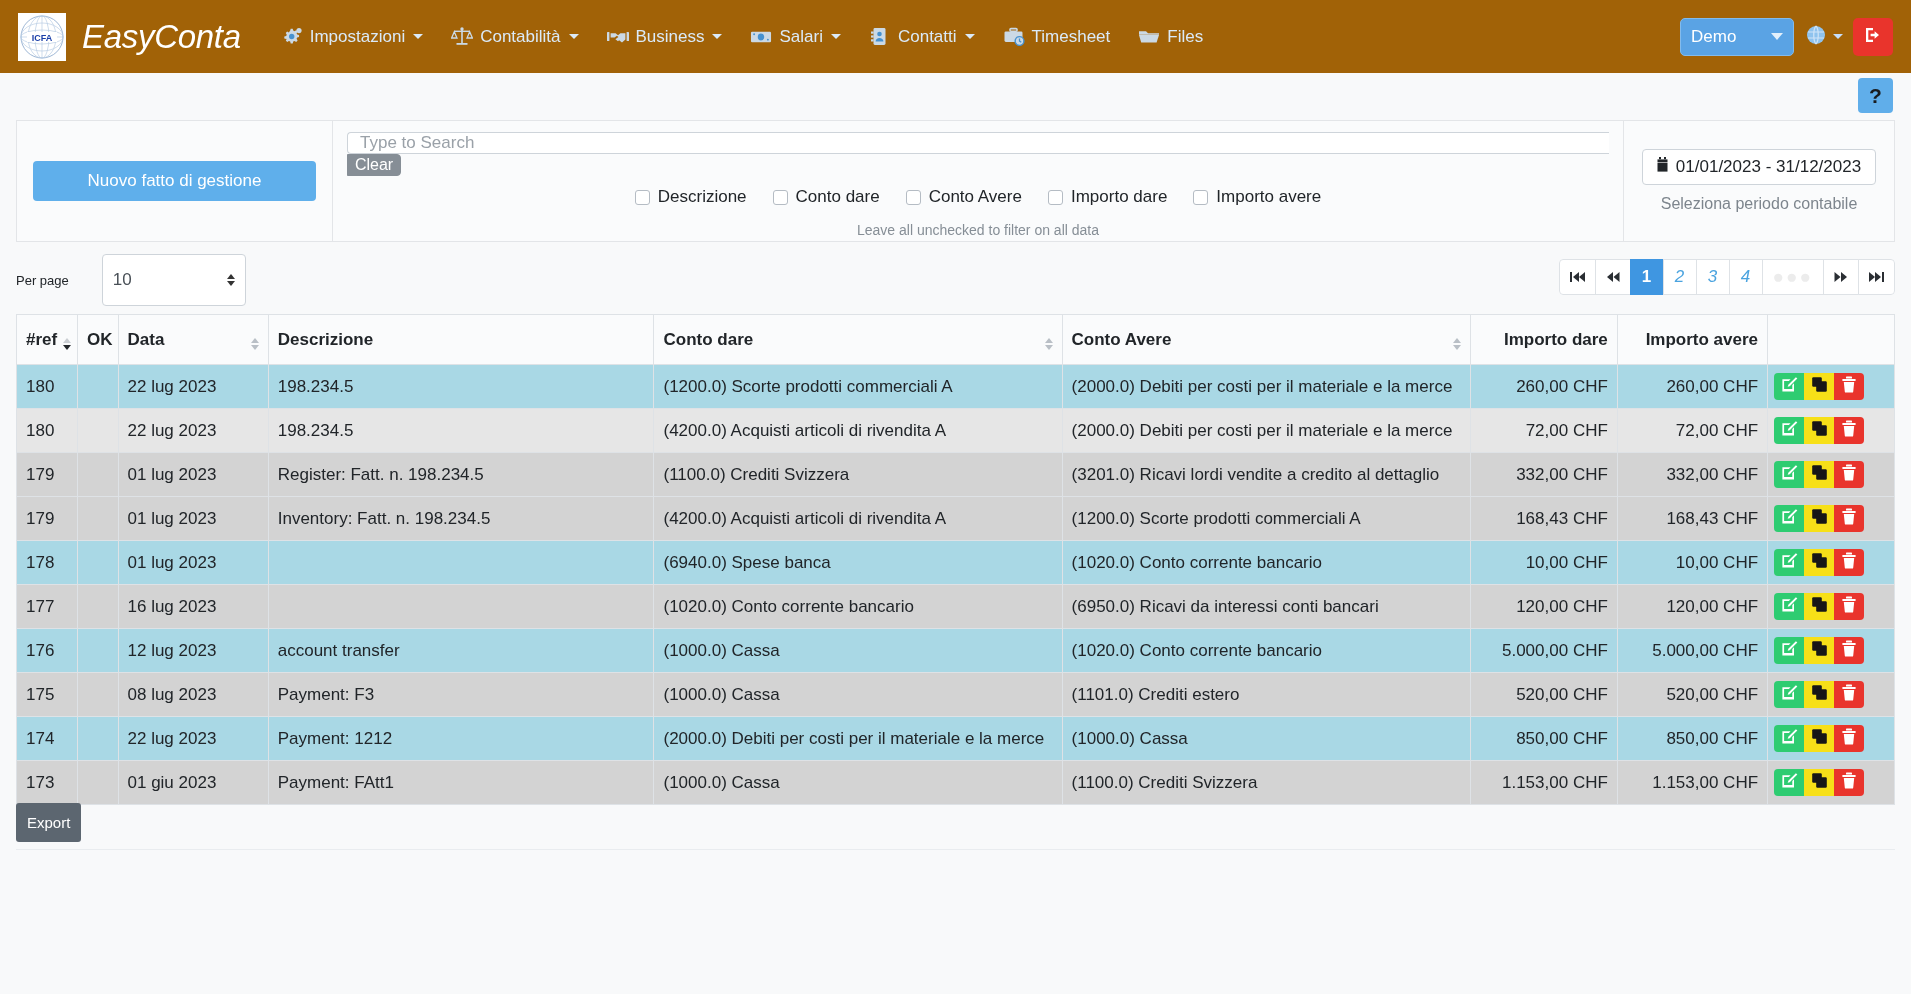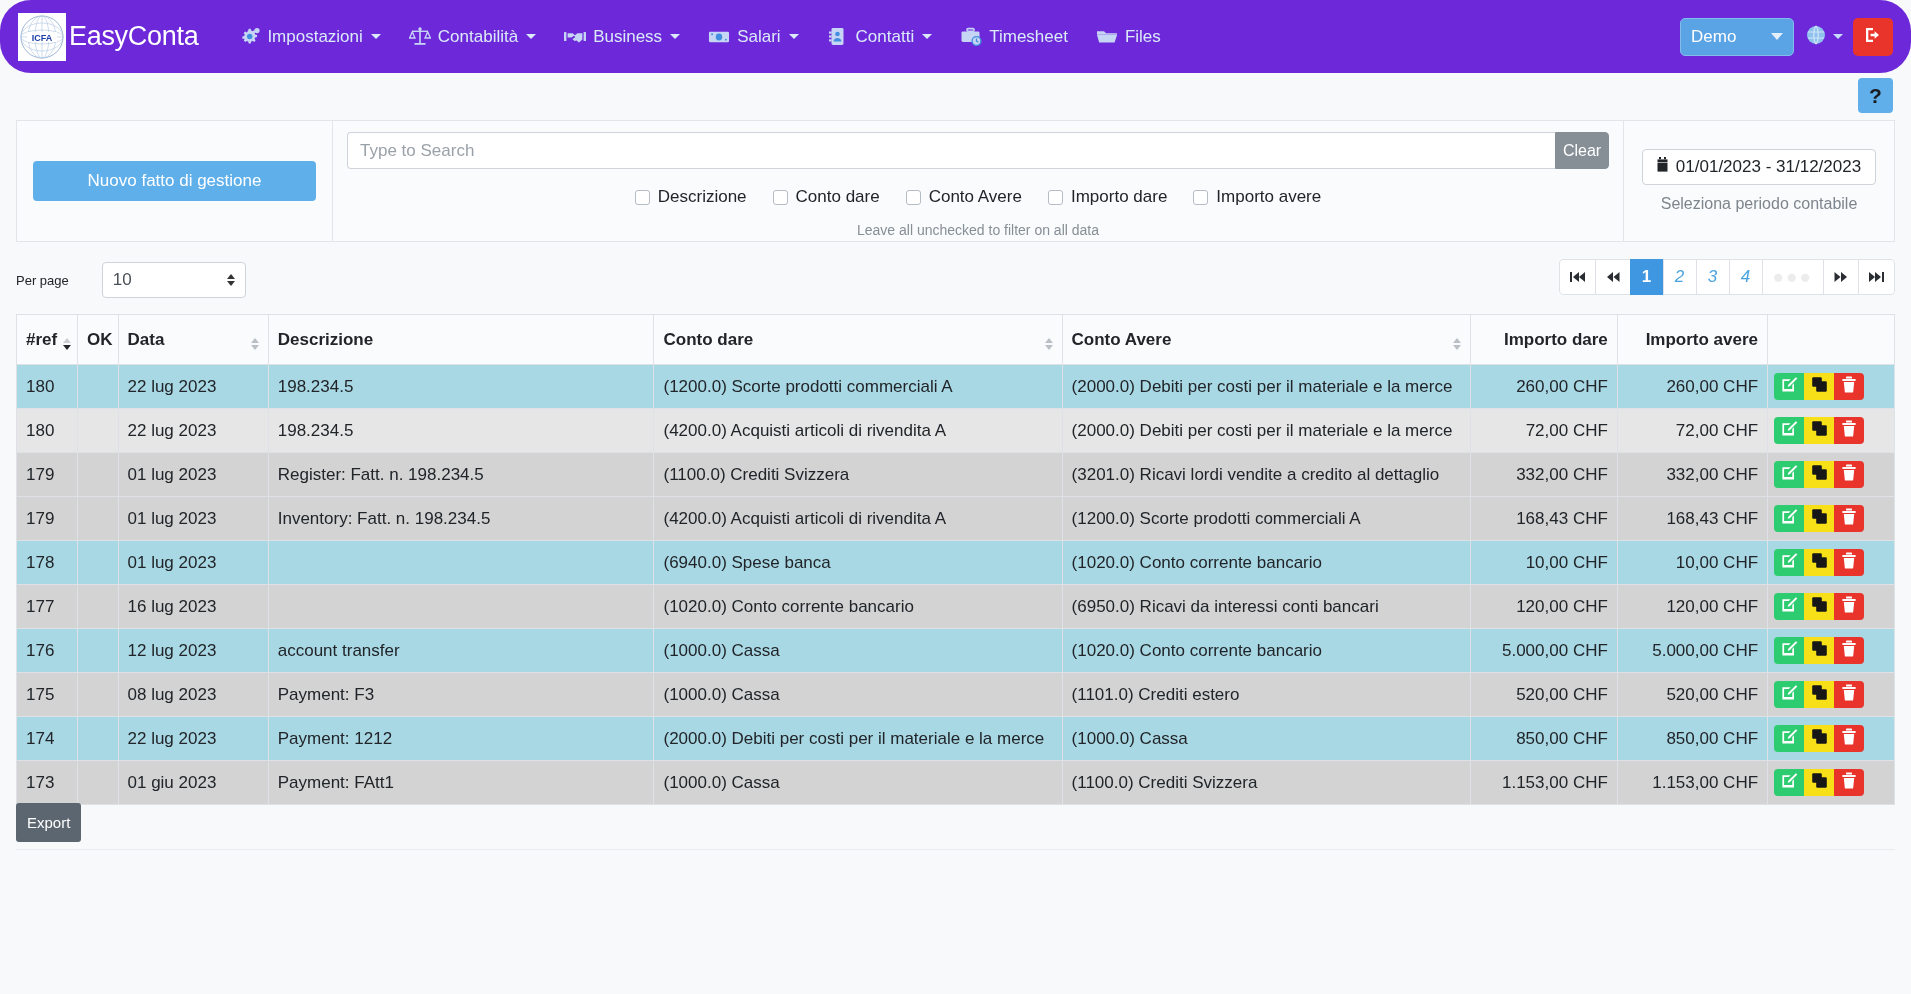--- a/index.html
+++ b/index.html
@@ -7,41 +7,41 @@
     margin: 0; padding: 0;
     width: 1911px; height: 994px;
     background: #f8f9fa;
     font-family: "Liberation Sans", sans-serif;
     overflow: hidden;
   }
 
   
   .navbar {
     height: 73px;
-    background: #6d28d9;
+    background: #a16207;
     display: flex;
     align-items: center;
     padding: 0 18px;
     position: relative;
-    border-radius: 31px;
   }
   .brand { display: flex; align-items: center; margin-right: 26px; }
   .brand-logo {
     width: 48px; height: 48px;
     background: #ffffff;
     display: flex; align-items: center; justify-content: center;
     overflow: hidden;
     flex: none;
   }
   .brand-name {
     color: #ffffff;
-    font-size: 27px;
+    font-size: 33px;
     letter-spacing: -0.3px;
-    margin-left: 3px;
+    margin-left: 16px;
     white-space: nowrap;
+    font-style: italic;
   }
   .nav-items { display: flex; align-items: center; gap: 0px; }
   .nav-item {
     display: flex; align-items: center;
     color: #dbeaf8;
     font-size: 17px;
     padding: 8px 14px;
     cursor: pointer;
     white-space: nowrap;
   }
@@ -125,21 +125,21 @@
     border: none; border-radius: 4px;
     color: #ffffff; font-size: 17px;
     font-family: "Liberation Sans", sans-serif;
     cursor: pointer;
   }
   .fb-mid {
     flex: 1;
     border-right: 1px solid #e3e5e8;
     padding: 11px 14px 0 14px;
   }
-  .search-row { display: flex; height: 37px; }
+  .search-row { display: flex; height: 37px; flex-direction: column; }
   .search-input {
     flex: 1;
     border: 1px solid #ced4da;
     border-right: none;
     border-radius: 4px 0 0 4px;
     padding: 0 12px;
     font-size: 17px;
     color: #495057;
     font-family: "Liberation Sans", sans-serif;
     background: #ffffff;
@@ -198,21 +198,21 @@
 
   
   .controls {
     margin: 17px 16px 0 16px;
     display: flex; align-items: center;
     position: relative;
     height: 42px;
   }
   .per-page-label { font-size: 13px; color: #212529; margin-right: 33px; }
   .select-box {
-    height: 36px;
+    height: 52px;
     border: 1px solid #ced4da;
     border-radius: 4px;
     background: #ffffff;
     font-size: 17px;
     color: #495057;
     display: flex; align-items: center; justify-content: space-between;
     padding: 17px 10px;
     cursor: pointer;
   }
   .sel-sm { width: 144px; margin-right: 20px; }

